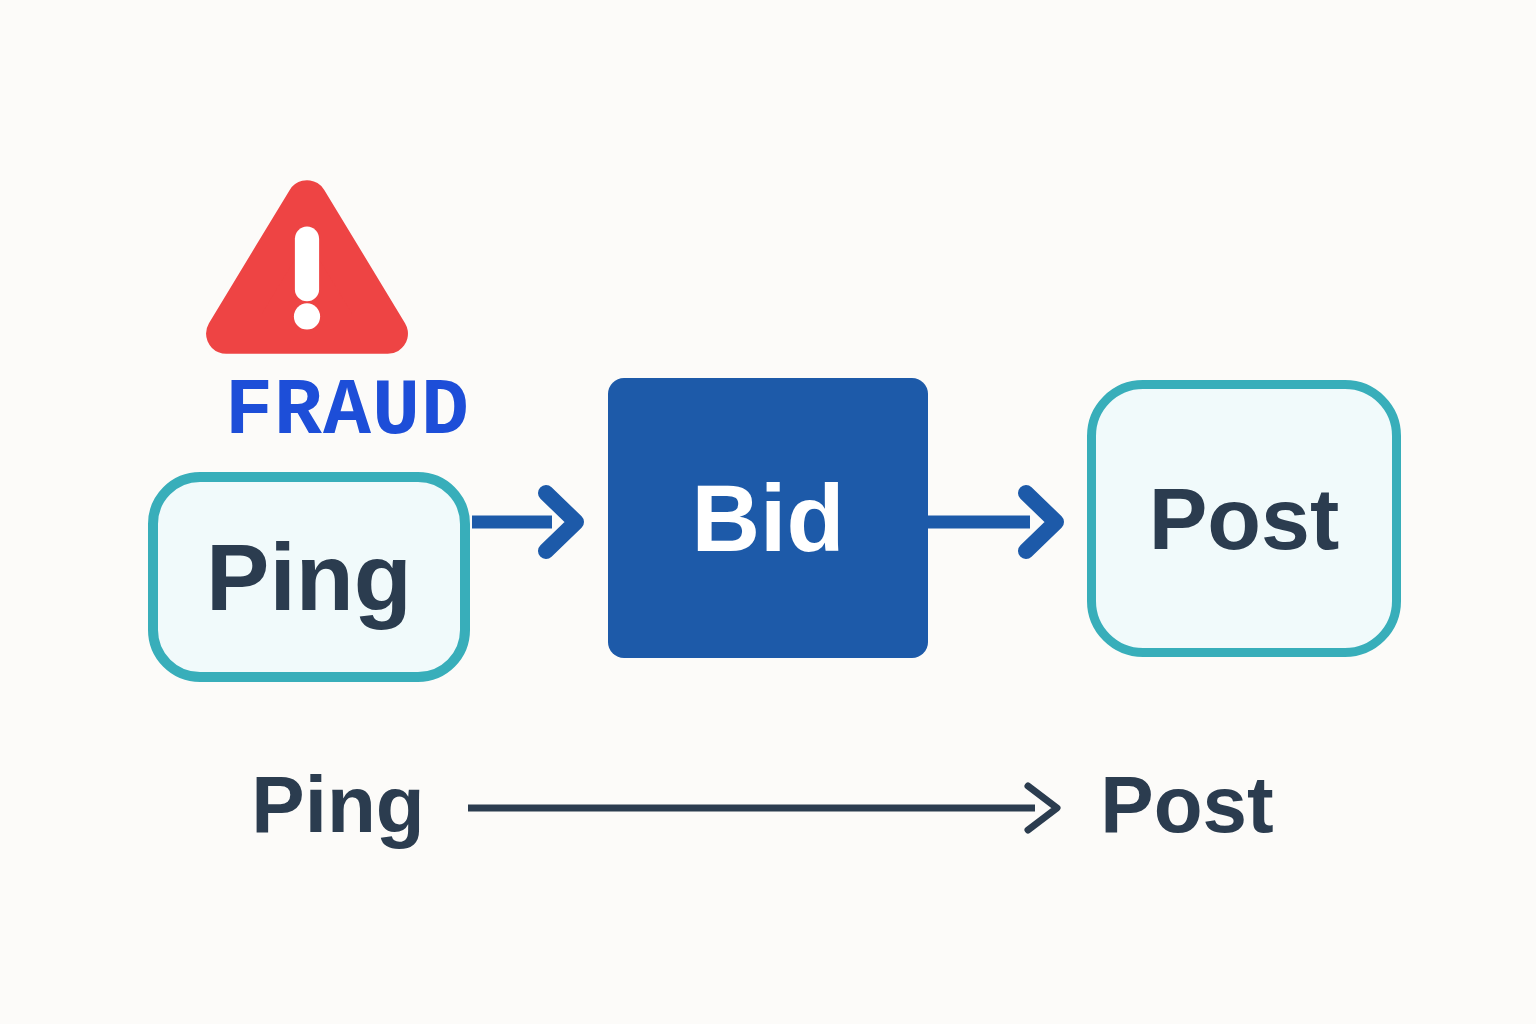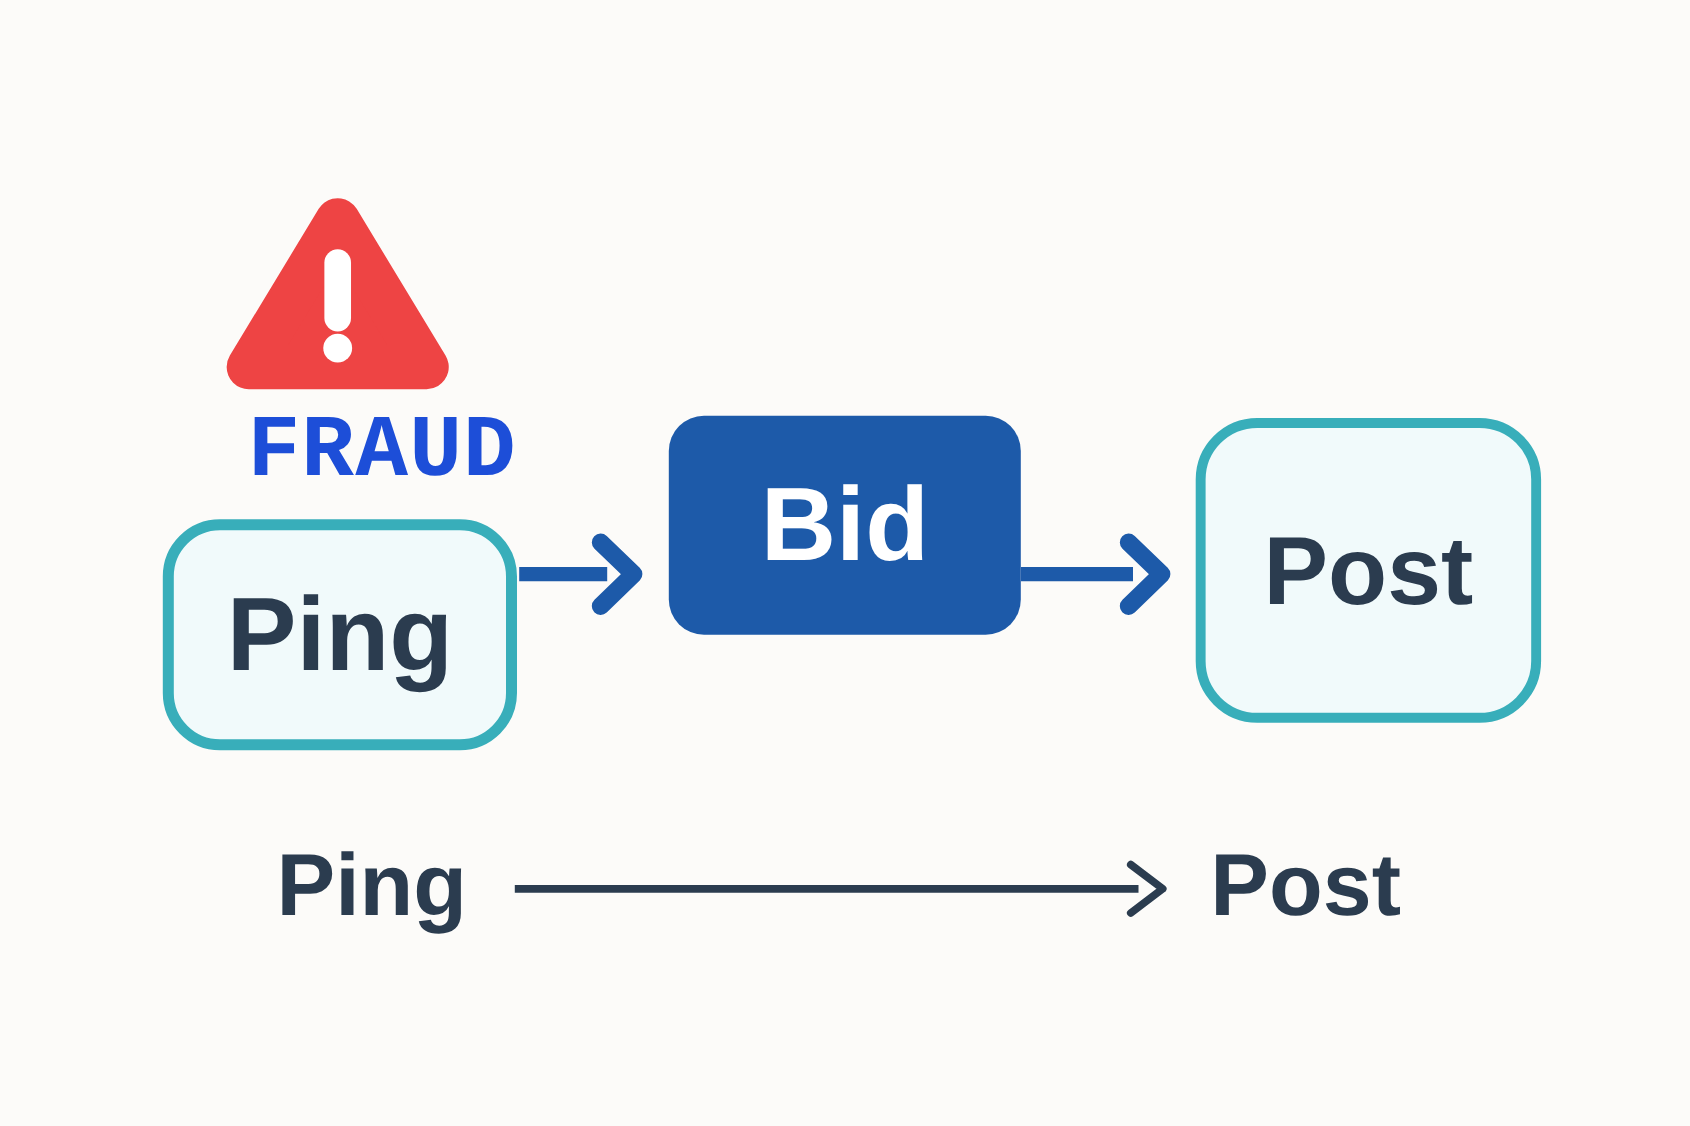--- a/index.html
+++ b/index.html
@@ -49,22 +49,22 @@
   }
   .node-ping {
     left: 148px; top: 472px;
     width: 322px; height: 210px;
     border-radius: 52px;
     font-size: 95px;
     font-weight: 700;
   }
   .node-bid {
     left: 608px; top: 378px;
-    width: 320px; height: 199px;
-    border-radius: 32px;
+    width: 320px; height: 280px;
+    border-radius: 16px;
     background: #1D5AA9;
     color: #FFFFFF;
     font-size: 95px;
     font-weight: 700;
   }
   .node-post {
     left: 1087px; top: 380px;
     width: 314px; height: 277px;
     border: 9px solid #38AEBA;
     border-radius: 56px;

